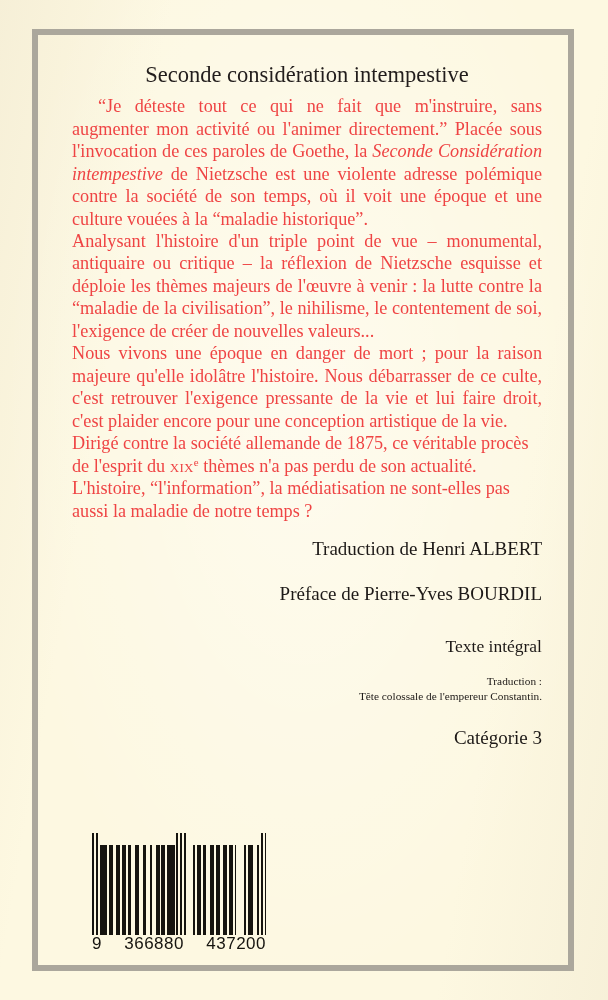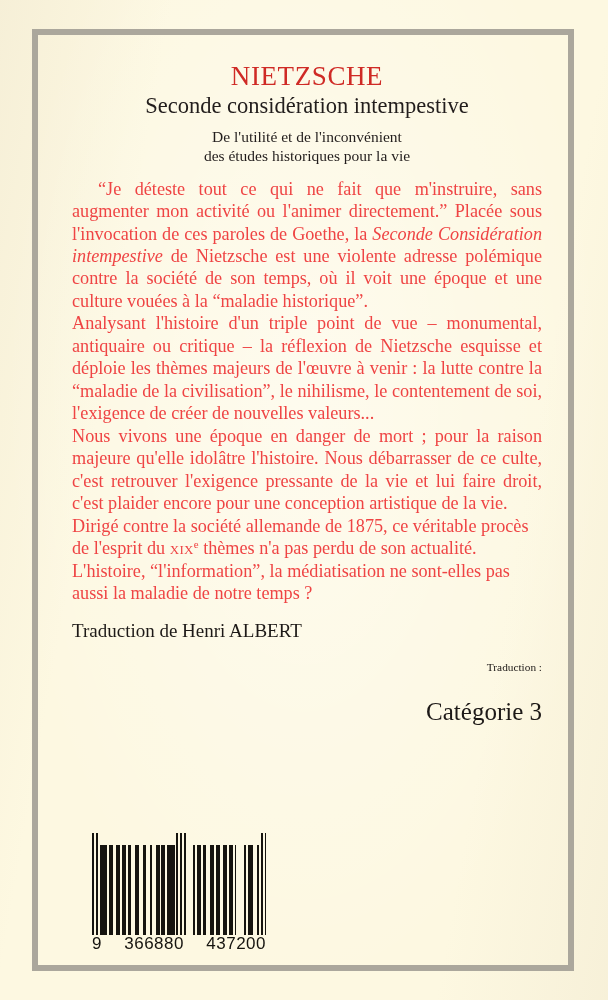--- a/index.html
+++ b/index.html
@@ -101,20 +101,21 @@
     letter-spacing: 0.3px;
   }
   sup.ord {
     font-size: 0.60em;
     vertical-align: 0.52em;
     line-height: 0;
   }
 
   
   .credit-line {
+    text-align: right;
     color: #1d1917;
     font-size: 19px;
     line-height: 1.2;
   }
   #credit-translation { margin-top: 16px; }
   #credit-preface { margin-top: 22px; }
 
   #texte-integral {
     text-align: right;
     color: #1d1917;
@@ -126,21 +127,21 @@
     text-align: right;
     color: #1d1917;
     font-size: 11.3px;
     line-height: 1.32;
     margin-top: 17px;
   }
 
   #categorie {
     text-align: right;
     color: #1d1917;
-    font-size: 25px;
+    font-size: 19px;
     margin-top: 23px;
   }
 
   
   #barcode-area {
     position: absolute;
     left: 92px;
     bottom: 46px;
     width: 174px;
   }
@@ -174,39 +175,37 @@
 <body>
 
 <div id="cover">
 
   <div id="paper-texture"></div>
 
   <div id="frame"></div>
 
   <div id="content">
 
-    <h1 class="title-main">NIETZSCHE</h1>
     <h2 class="title-sub">Seconde considération intempestive</h2>
-    <div class="title-desc">
-      <div>De l'utilité et de l'inconvénient</div>
-      <div>des études historiques pour la vie</div>
-    </div>
 
     <div class="body-block" id="blurb-block">
         <p class="indent"><span>“Je déteste tout ce qui ne fait que m'instruire, sans augmenter mon activité ou l'animer directement.” Placée sous l'invocation de ces paroles de Goethe, la </span><span class="it">Seconde Considération intempestive</span><span> de Nietzsche est une violente adresse polémique contre la société de son temps, où il voit une époque et une culture vouées à la “maladie historique”.</span></p>
         <p><span>Analysant l'histoire d'un triple point de vue – monumental, antiquaire ou critique – la réflexion de Nietzsche esquisse et déploie les thèmes majeurs de l'œuvre à venir : la lutte contre la “maladie de la civilisation”, le nihilisme, le contentement de soi, l'exigence de créer de nouvelles valeurs...</span></p>
         <p><span>Nous vivons une époque en danger de mort ; pour la raison majeure qu'elle idolâtre l'histoire. Nous débarrasser de ce culte, c'est retrouver l'exigence pressante de la vie et lui faire droit, c'est plaider encore pour une conception artistique de la vie.</span></p>
         <p><span>Dirigé contre la société allemande de 1875, ce véritable procès de l'esprit du </span><span class="smallcaps">xix</span><sup class="ord">e</sup><span> thèmes n'a pas perdu de son actualité. L'histoire, “l'information”, la médiatisation ne sont-elles pas aussi la maladie de notre temps ?</span></p>
       </div>
 
     <div class="credit-line" id="credit-translation">Traduction de Henri ALBERT</div>
-
+    <div class="credit-line" id="credit-preface">Préface de Pierre-Yves BOURDIL</div>
+
+    <div id="texte-integral">Texte intégral</div>
 
     <div id="cover-credit">
         <div>Traduction :</div>
+        <div>Tête colossale de l'empereur Constantin.</div>
       </div>
 
     <div id="categorie">Catégorie 3</div>
 
   </div>
 
   <div id="barcode-area">
     <div id="barcode-bars">
         <i class="guard" style="flex: 1 1 0px;"></i>
         <i class="gap" style="flex: 1 1 0px;"></i>

